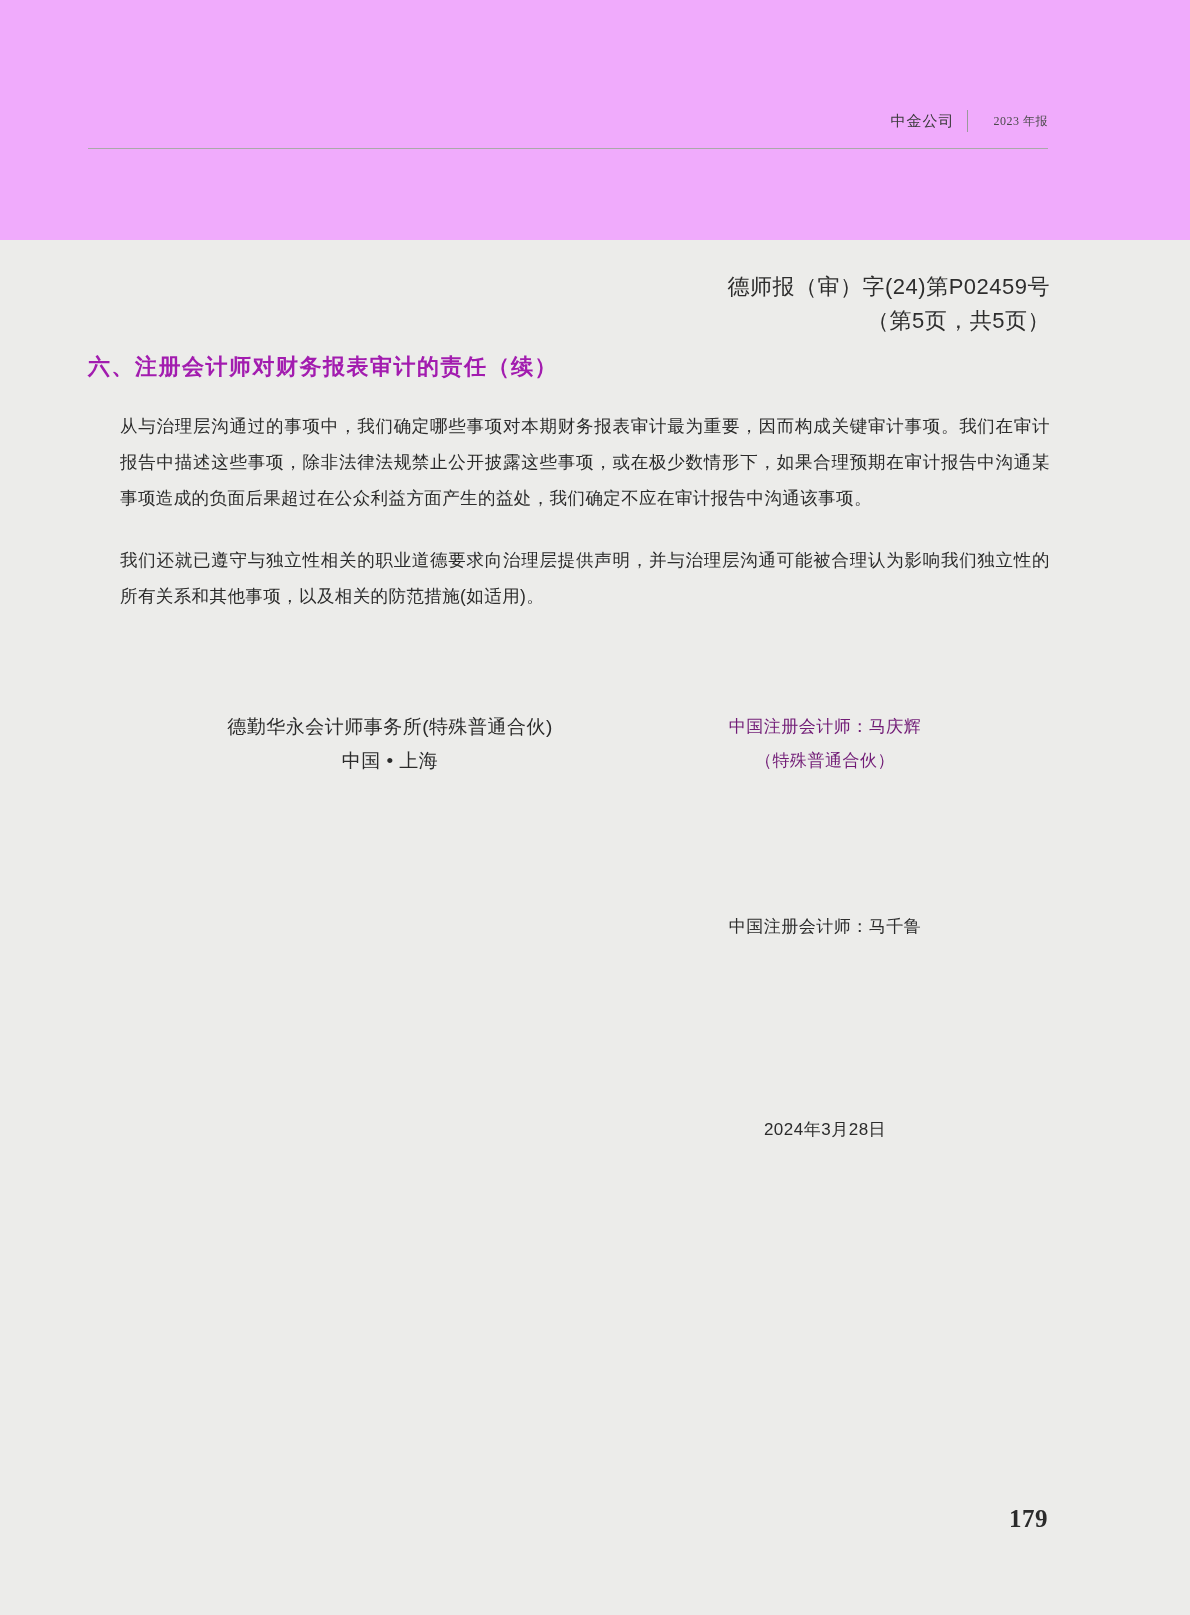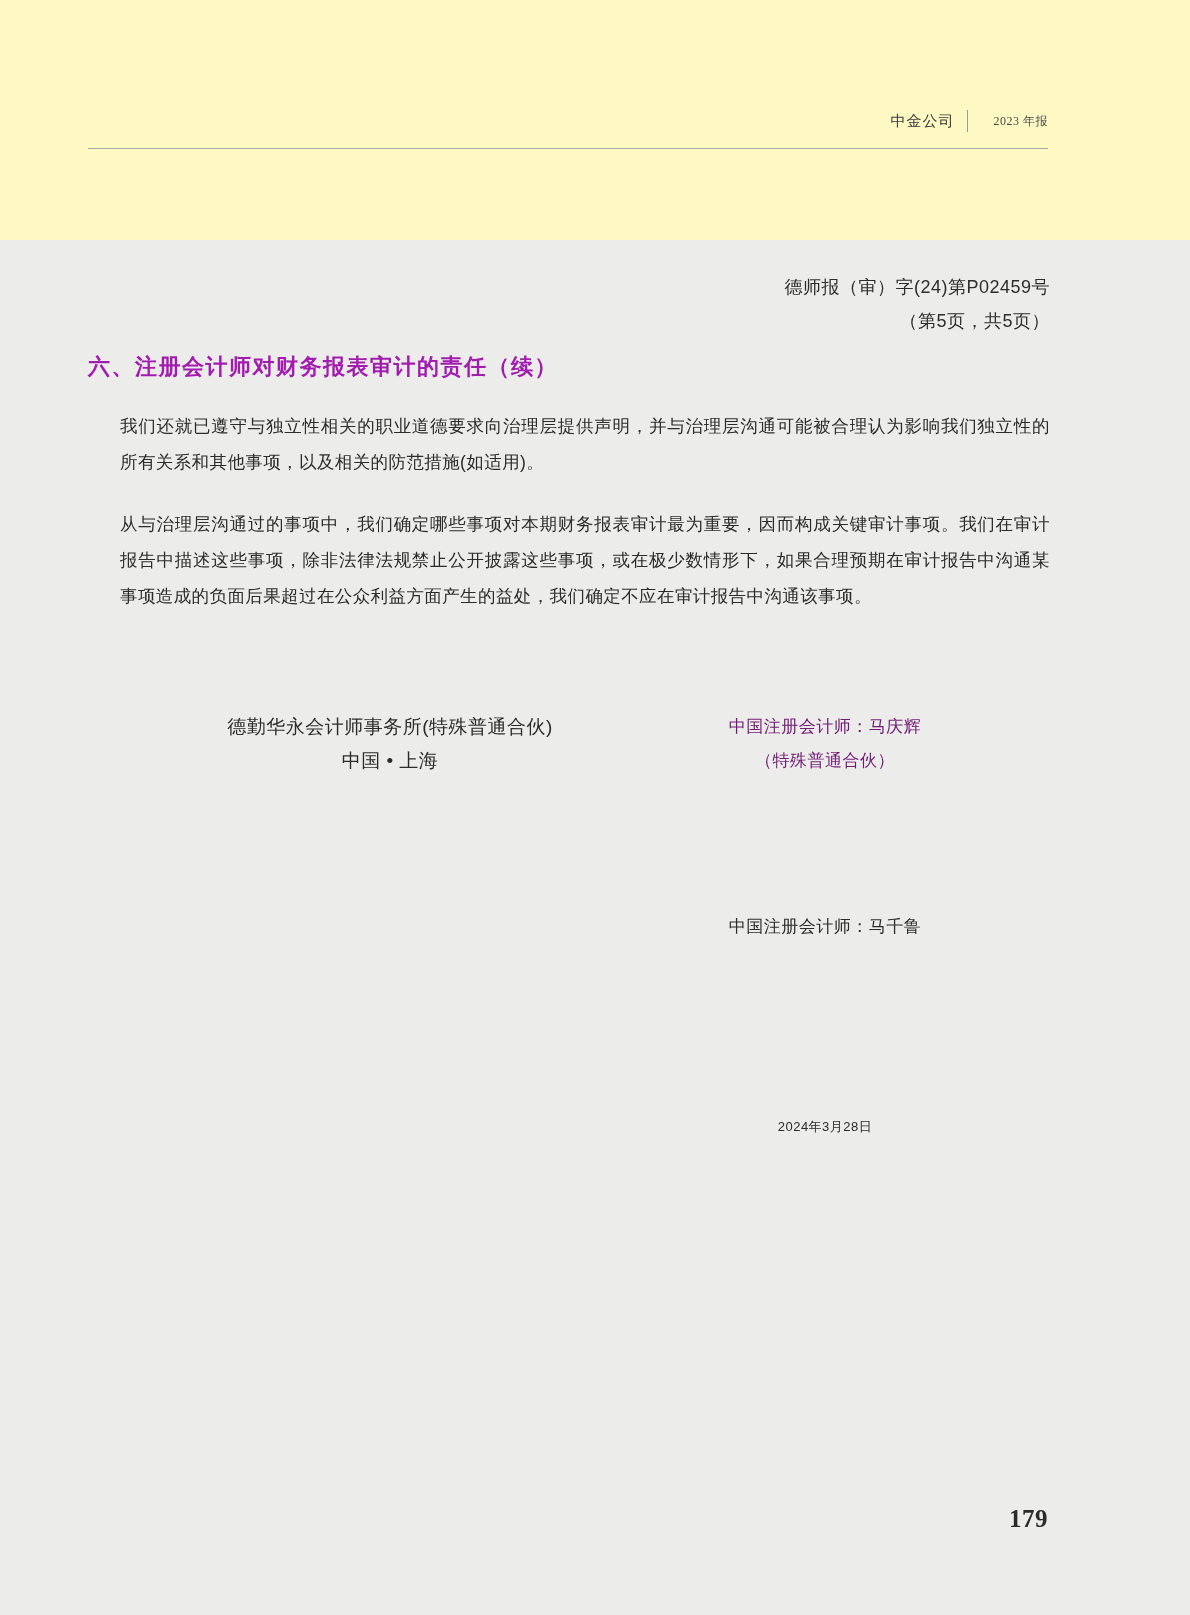--- a/index.html
+++ b/index.html
@@ -18,21 +18,21 @@
     overflow: hidden;
   }
 
   
   .header {
     position: absolute;
     left: 0;
     top: 0;
     width: 1190px;
     height: 296px;
-    background: #fef9c3;
+    background: #f0abfc;
   }
   .header-inner {
     position: absolute;
     right: 142px;
     top: 108px;
     display: flex;
     align-items: center;
     height: 26px;
   }
   .header-company {
@@ -70,21 +70,21 @@
     width: 1190px;
     height: 1375px;
     background: #ececea;
   }
 
   .doc-ref {
     position: absolute;
     right: 140px;
     top: 30px;
     text-align: right;
-    font-size: 18px;
+    font-size: 22px;
     line-height: 34px;
     color: #2d2d2d;
     letter-spacing: 0.5px;
   }
   .doc-ref div {
     white-space: nowrap;
   }
 
   .section-title {
     position: absolute;
@@ -145,21 +145,21 @@
     line-height: 34px;
     color: #2b2b2b;
     letter-spacing: 0.5px;
   }
   .sig-date {
     position: absolute;
     left: 660px;
     top: 878px;
     width: 330px;
     text-align: center;
-    font-size: 13px;
+    font-size: 17px;
     color: #2b2b2b;
     letter-spacing: 0.5px;
   }
 
   .page-number {
     position: absolute;
     right: 142px;
     bottom: 82px;
     font-family: "Liberation Serif", serif;
     font-size: 25px;
@@ -185,22 +185,22 @@
   <div class="sheet">
 
     <div class="doc-ref">
       <div>德师报（审）字(24)第P02459号</div>
       <div>（第5页，共5页）</div>
     </div>
 
     <div class="section-title">六、注册会计师对财务报表审计的责任（续）</div>
 
     <div class="body-text">
+      <p>从与治理层沟通过的事项中，我们确定哪些事项对本期财务报表审计最为重要，因而构成关键审计事项。我们在审计报告中描述这些事项，除非法律法规禁止公开披露这些事项，或在极少数情形下，如果合理预期在审计报告中沟通某事项造成的负面后果超过在公众利益方面产生的益处，我们确定不应在审计报告中沟通该事项。</p>
       <p>我们还就已遵守与独立性相关的职业道德要求向治理层提供声明，并与治理层沟通可能被合理认为影响我们独立性的所有关系和其他事项，以及相关的防范措施(如适用)。</p>
-      <p>从与治理层沟通过的事项中，我们确定哪些事项对本期财务报表审计最为重要，因而构成关键审计事项。我们在审计报告中描述这些事项，除非法律法规禁止公开披露这些事项，或在极少数情形下，如果合理预期在审计报告中沟通某事项造成的负面后果超过在公众利益方面产生的益处，我们确定不应在审计报告中沟通该事项。</p>
     </div>
 
     <div class="sig-left">
       <div>德勤华永会计师事务所(特殊普通合伙)</div>
       <div>中国 • 上海</div>
     </div>
 
     <div class="sig-right">
       <div>中国注册会计师：马庆辉</div>
       <div>（特殊普通合伙）</div>

